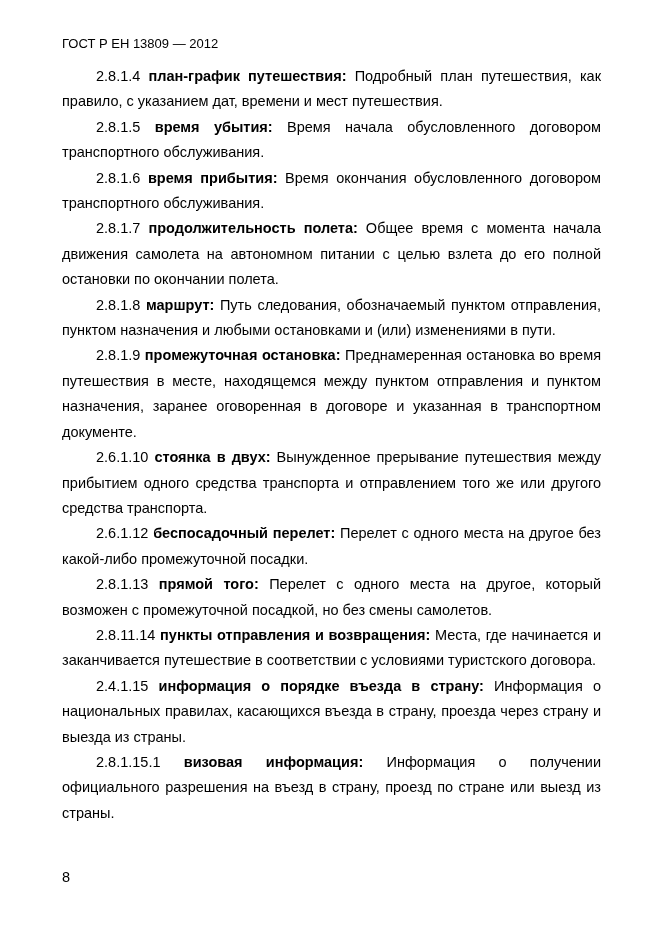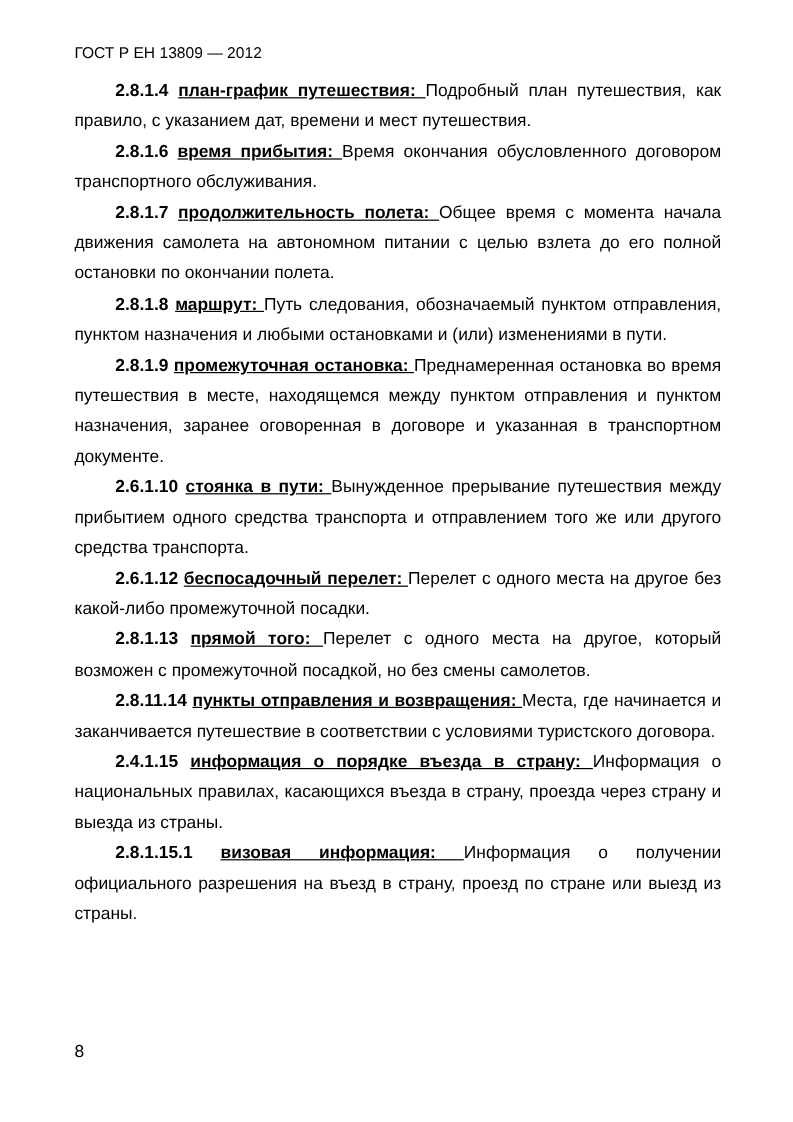--- a/index.html
+++ b/index.html
@@ -26,50 +26,50 @@
   }
   .content p.para {
     margin: 0;
     padding: 0;
     font-size: 14.5px;
     line-height: 25.4px;
     text-align: justify;
     text-indent: 34px;
   }
   .content .num {
-    font-weight: bold;
+    font-weight: normal;
   }
   .content .term {
     font-weight: bold;
-    text-decoration: underline;
   }
   .content .def {
     font-weight: normal;
   }
   .page-footer {
     position: absolute;
     left: 62px;
     bottom: 50px;
     font-size: 14.5px;
     line-height: 16px;
   }
 </style>
 </head>
 <body>
 
 <div class="page">
   <div class="doc-header">ГОСТ Р ЕН 13809 — 2012</div>
 
   <div class="content">
       <p class="para"><span class="num">2.8.1.4 </span><span class="term">план-график путешествия: </span><span class="def">Подробный план путешествия, как правило, с указанием дат, времени и мест путешествия.</span></p>
+      <p class="para"><span class="num">2.8.1.5 </span><span class="term">время убытия: </span><span class="def">Время начала обусловленного договором транспортного обслуживания.</span></p>
       <p class="para"><span class="num">2.8.1.6 </span><span class="term">время прибытия: </span><span class="def">Время окончания обусловленного договором транспортного обслуживания.</span></p>
       <p class="para"><span class="num">2.8.1.7 </span><span class="term">продолжительность полета: </span><span class="def">Общее время с момента начала движения самолета на автономном питании с целью взлета до его полной остановки по окончании полета.</span></p>
       <p class="para"><span class="num">2.8.1.8 </span><span class="term">маршрут: </span><span class="def">Путь следования, обозначаемый пунктом отправления, пунктом назначения и любыми остановками и (или) изменениями в пути.</span></p>
       <p class="para"><span class="num">2.8.1.9 </span><span class="term">промежуточная остановка: </span><span class="def">Преднамеренная остановка во время путешествия в месте, находящемся между пунктом отправления и пунктом назначения, заранее оговоренная в договоре и указанная в транспортном документе.</span></p>
-      <p class="para"><span class="num">2.6.1.10 </span><span class="term">стоянка в пути: </span><span class="def">Вынужденное прерывание путешествия между прибытием одного средства транспорта и отправлением того же или другого средства транспорта.</span></p>
+      <p class="para"><span class="num">2.6.1.10 </span><span class="term">стоянка в двух: </span><span class="def">Вынужденное прерывание путешествия между прибытием одного средства транспорта и отправлением того же или другого средства транспорта.</span></p>
       <p class="para"><span class="num">2.6.1.12 </span><span class="term">беспосадочный перелет: </span><span class="def">Перелет с одного места на другое без какой-либо промежуточной посадки.</span></p>
       <p class="para"><span class="num">2.8.1.13 </span><span class="term">прямой того: </span><span class="def">Перелет с одного места на другое, который возможен с промежуточной посадкой, но без смены самолетов.</span></p>
       <p class="para"><span class="num">2.8.11.14 </span><span class="term">пункты отправления и возвращения: </span><span class="def">Места, где начинается и заканчивается путешествие в соответствии с условиями туристского договора.</span></p>
       <p class="para"><span class="num">2.4.1.15 </span><span class="term">информация о порядке въезда в страну: </span><span class="def">Информация о национальных правилах, касающихся въезда в страну, проезда через страну и выезда из страны.</span></p>
       <p class="para"><span class="num">2.8.1.15.1 </span><span class="term">визовая информация: </span><span class="def">Информация о получении официального разрешения на въезд в страну, проезд по стране или выезд из страны.</span></p>
     </div>
 
   <div class="page-footer">8</div>
 </div>
 

